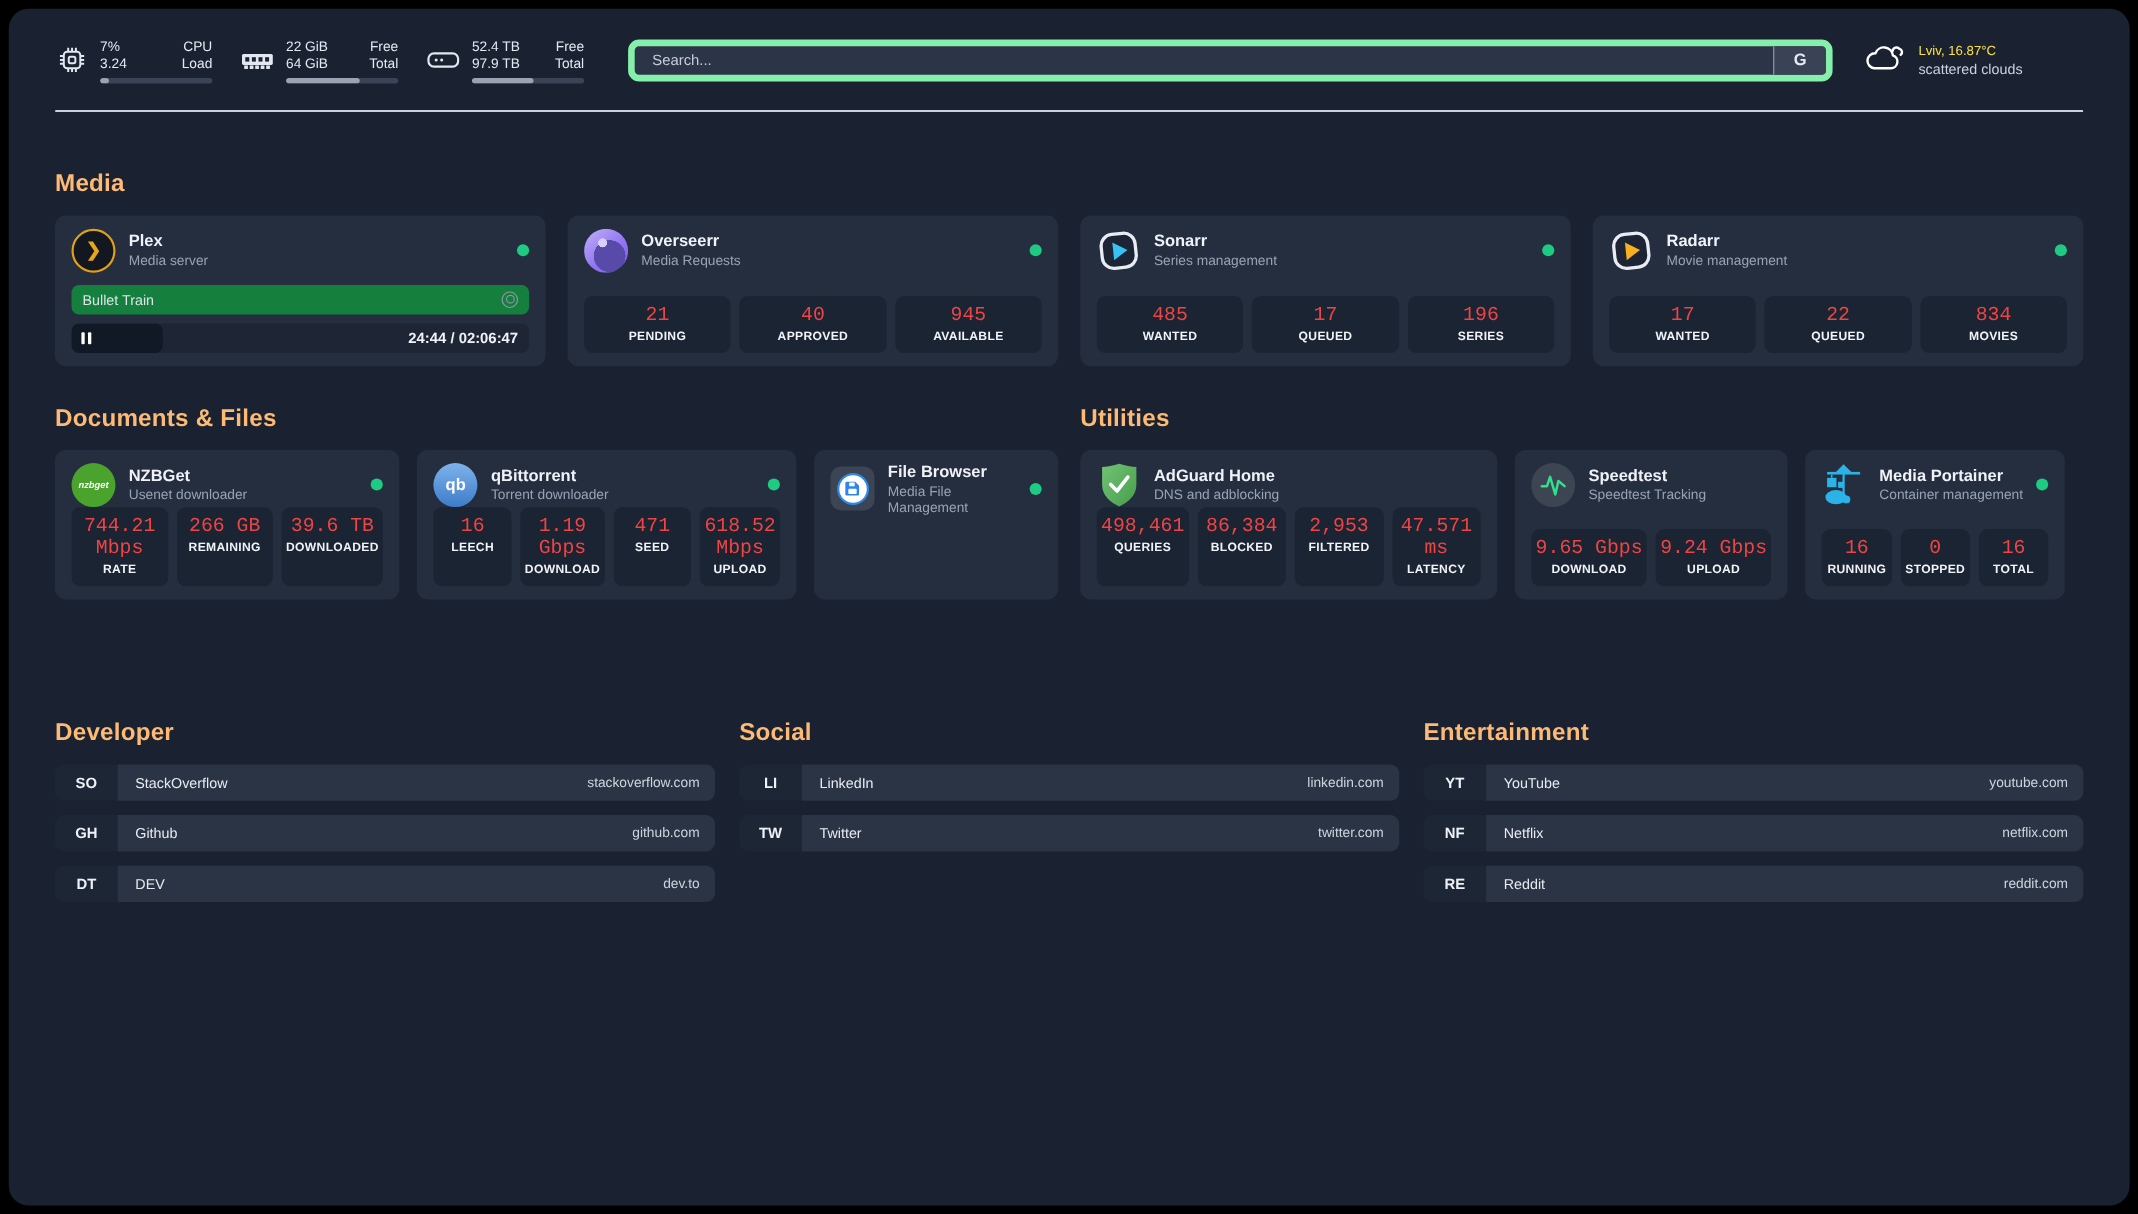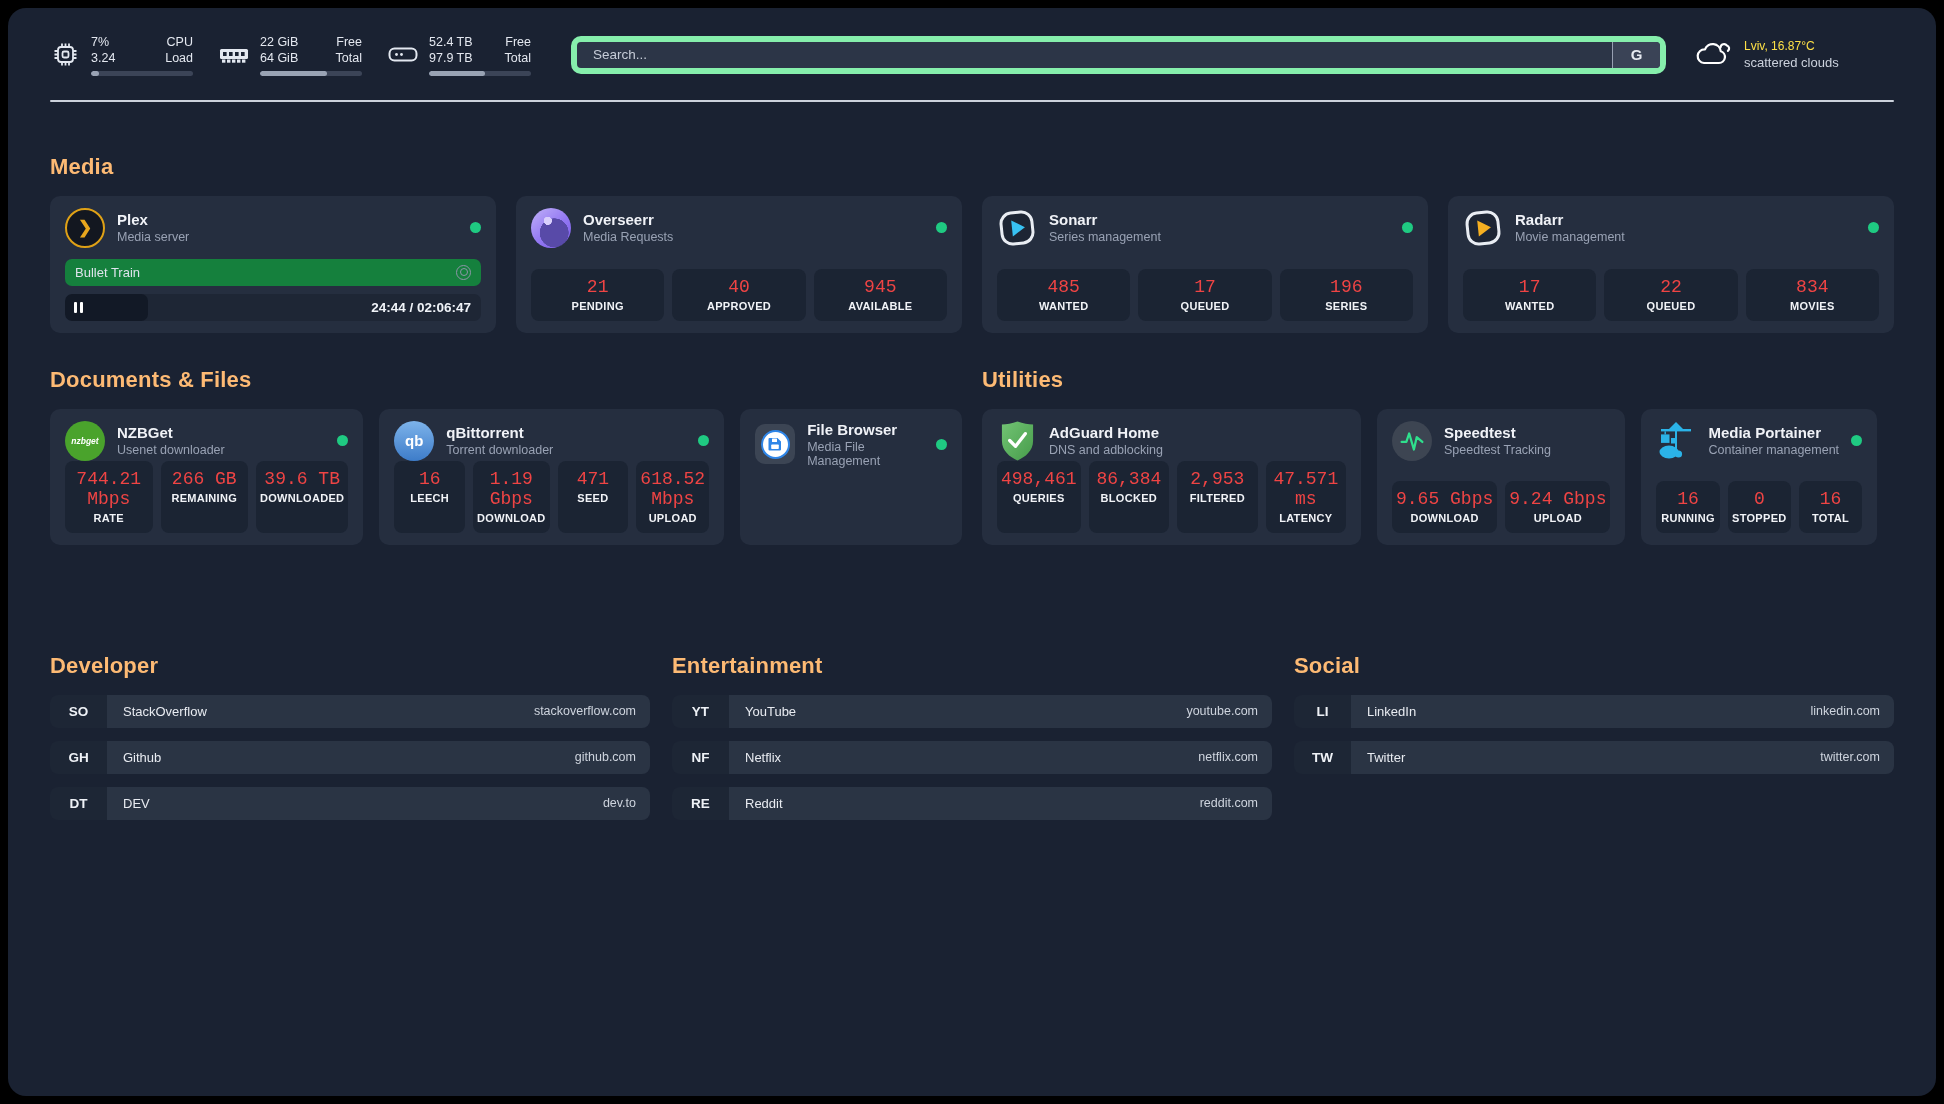--- a/index.html
+++ b/index.html
@@ -520,20 +520,40 @@
             <span class="link-tag">DT</span>
             <span class="link-pill">
                 <span class="link-name">DEV</span>
                 <span class="link-url">dev.to</span>
               </span>
           </div>
         </div>
       </div>
 
       <div>
+        <h2 class="section">Social</h2>
+        <div class="link-stack">
+          <div class="link-row">
+            <span class="link-tag">LI</span>
+            <span class="link-pill">
+                <span class="link-name">LinkedIn</span>
+                <span class="link-url">linkedin.com</span>
+              </span>
+          </div>
+          <div class="link-row">
+            <span class="link-tag">TW</span>
+            <span class="link-pill">
+                <span class="link-name">Twitter</span>
+                <span class="link-url">twitter.com</span>
+              </span>
+          </div>
+        </div>
+      </div>
+
+      <div>
         <h2 class="section">Entertainment</h2>
         <div class="link-stack">
           <div class="link-row">
             <span class="link-tag">YT</span>
             <span class="link-pill">
                 <span class="link-name">YouTube</span>
                 <span class="link-url">youtube.com</span>
               </span>
           </div>
           <div class="link-row">
@@ -545,36 +565,16 @@
           </div>
           <div class="link-row">
             <span class="link-tag">RE</span>
             <span class="link-pill">
                 <span class="link-name">Reddit</span>
                 <span class="link-url">reddit.com</span>
               </span>
           </div>
         </div>
       </div>
-
-      <div>
-        <h2 class="section">Social</h2>
-        <div class="link-stack">
-          <div class="link-row">
-            <span class="link-tag">LI</span>
-            <span class="link-pill">
-                <span class="link-name">LinkedIn</span>
-                <span class="link-url">linkedin.com</span>
-              </span>
-          </div>
-          <div class="link-row">
-            <span class="link-tag">TW</span>
-            <span class="link-pill">
-                <span class="link-name">Twitter</span>
-                <span class="link-url">twitter.com</span>
-              </span>
-          </div>
-        </div>
-      </div>
     </div>
 
   </div>
 </div>
 
 </body></html>

